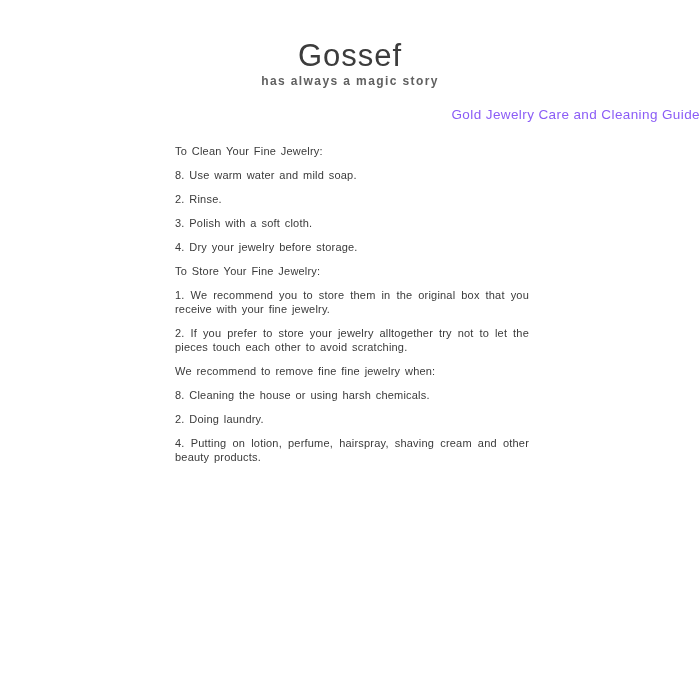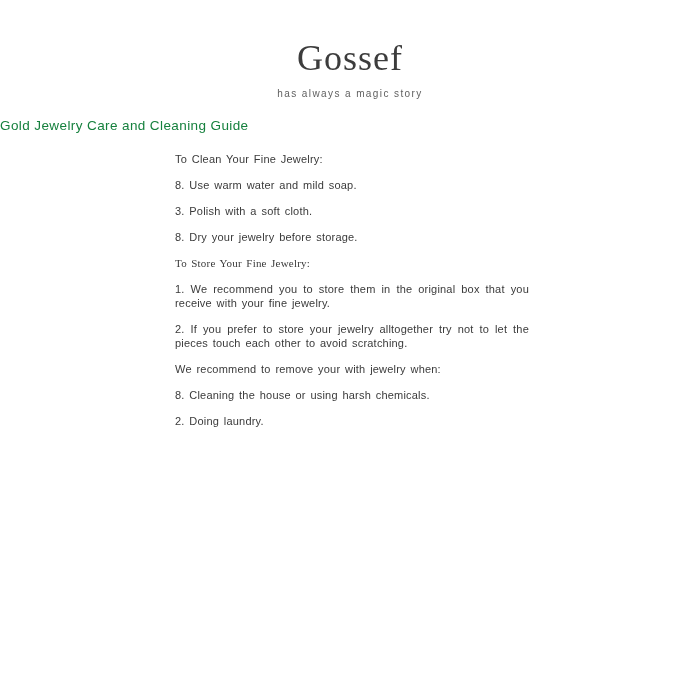--- a/index.html
+++ b/index.html
@@ -11,81 +11,83 @@
     background: #ffffff;
     overflow: hidden;
     font-family: "Liberation Sans", sans-serif;
     color: #3a3a3a;
   }
   .brand-block {
     padding-top: 40px;
     text-align: center;
   }
   .logo {
-    font-size: 36px;
+    font-size: 31px;
     font-weight: 400;
     letter-spacing: 1px;
     color: #3c3c3c;
     line-height: 1;
-    font-family: Liberation Serif, serif;
   }
   .tagline {
-    margin-top: 12px;
-    font-size: 10px;
+    margin-top: 3px;
+    font-size: 12px;
     letter-spacing: 1.4px;
     color: #606060;
+    font-weight: bold;
   }
   .doc-title {
     margin-top: 19px;
-    text-align: left;
+    text-align: right;
     font-size: 13.5px;
     font-weight: 400;
     letter-spacing: 0.4px;
-    color: #15803d;
+    color: #8b5cf6;
   }
   .content {
     position: absolute;
     left: 175px;
     top: 140px;
     width: 354px;
     font-size: 11px;
     line-height: 14px;
     letter-spacing: 0.2px;
     word-spacing: 1.5px;
   }
   .content p {
-    margin: 12px 0 10px 0;
+    margin: 4px 0 10px 0;
     text-align: justify;
   }
   .section-heading { text-align: left !important; }
-  .gap-lg { margin-top: 20px; font-family: Liberation Serif, serif; }
+  .gap-lg { margin-top: 20px; }
   .gap-sm { margin-top: 8px; }
 </style>
 </head>
 <body>
 
 <div class="page">
 
   <div class="brand-block">
     <div class="logo">Gossef</div>
     <div class="tagline">has always a magic story</div>
   </div>
 
   <div class="doc-title">Gold Jewelry Care and Cleaning Guide</div>
 
   <div class="content">
 
     <p class="section-heading">To Clean Your Fine Jewelry:</p>
     <p>8. Use warm water and mild soap.</p>
+    <p>2. Rinse.</p>
     <p>3. Polish with a soft cloth.</p>
-    <p>8. Dry your jewelry before storage.</p>
+    <p>4. Dry your jewelry before storage.</p>
 
     <p class="section-heading gap-lg">To Store Your Fine Jewelry:</p>
     <p>1. We recommend you to store them in the original box that you receive with your fine jewelry.</p>
     <p>2. If you prefer to store your jewelry alltogether try not to let the pieces touch each other to avoid scratching.</p>
 
-    <p class="section-heading gap-sm">We recommend to remove your with jewelry when:</p>
+    <p class="section-heading gap-sm">We recommend to remove fine fine jewelry when:</p>
     <p>8. Cleaning the house or using harsh chemicals.</p>
     <p>2. Doing laundry.</p>
+    <p>4. Putting on lotion, perfume, hairspray, shaving cream and other beauty products.</p>
 
   </div>
 
 </div>
 
 </body></html>

